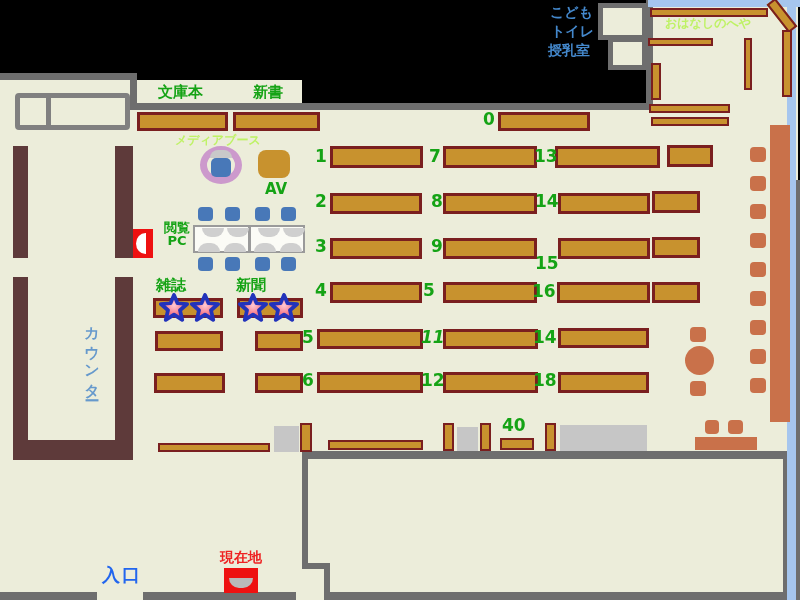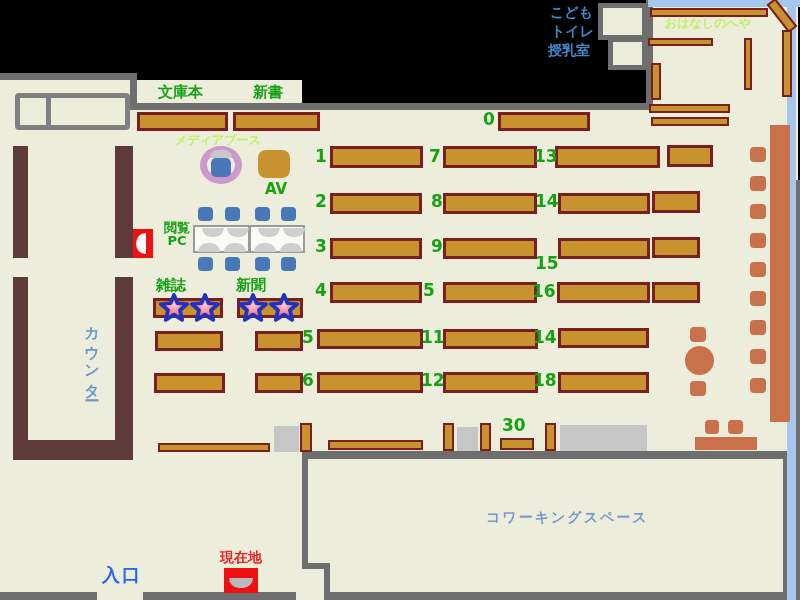--- a/index.html
+++ b/index.html
@@ -215,34 +215,33 @@
       <span class="label num" style="left: 315px; top: 192px;">2</span>
       <span class="label num" style="left: 431px; top: 192px;">8</span>
       <span class="label num" style="left: 535px; top: 192px;">14</span>
       <span class="label num" style="left: 315px; top: 237px;">3</span>
       <span class="label num" style="left: 431px; top: 237px;">9</span>
       <span class="label num" style="left: 535px; top: 237px; margin-top: 17px;">15</span>
       <span class="label num" style="left: 315px; top: 281px;">4</span>
       <span class="label num" style="left: 423px; top: 281px;">5</span>
       <span class="label num" style="left: 532px; top: 282px;">16</span>
       <span class="label num" style="left: 302px; top: 328px;">5</span>
-      <span class="label num" style="left: 421px; top: 328px;">11</span>
+      <span class="label num" style="left: 421px; top: 328px; font-style: italic;">11</span>
       <span class="label num" style="left: 533px; top: 328px;">14</span>
       <span class="label num" style="left: 302px; top: 371px;">6</span>
       <span class="label num" style="left: 421px; top: 371px;">12</span>
       <span class="label num" style="left: 533px; top: 371px;">18</span>
-      <span class="label num" style="left: 502px; top: 416px;">30</span>
+      <span class="label num" style="left: 502px; top: 416px;">40</span>
       <span class="label b13" style="left: 175px; top: 133px;">メディアブース</span>
       <span class="label g15" style="left: 265px; top: 181px;">AV</span>
       <span class="label g13c" style="left: 160px; top: 221px;">閲覧
 PC</span>
       <span class="label g15" style="left: 156px; top: 277px;">雑誌</span>
       <span class="label g15" style="left: 236px; top: 277px;">新聞</span>
       <span class="label bv" style="left: 84px; top: 316px;">カウンター</span>
       <span class="label bb14" style="left: 550px; top: 5px;">こども</span>
       <span class="label bb14" style="left: 551px; top: 24px;">トイレ</span>
       <span class="label bb14" style="left: 548px; top: 43px;">授乳室</span>
       <span class="label b13" style="left: 665px; top: 16px;">おはなしのへや</span>
-      <span class="label cw14" style="left: 486px; top: 510px;">コワーキングスペース</span>
       <span class="label ent" style="left: 102px; top: 565px;">入口</span>
       <span class="label red14" style="left: 220px; top: 550px;">現在地</span>
     </div>
 </div>
 
 </body></html>

